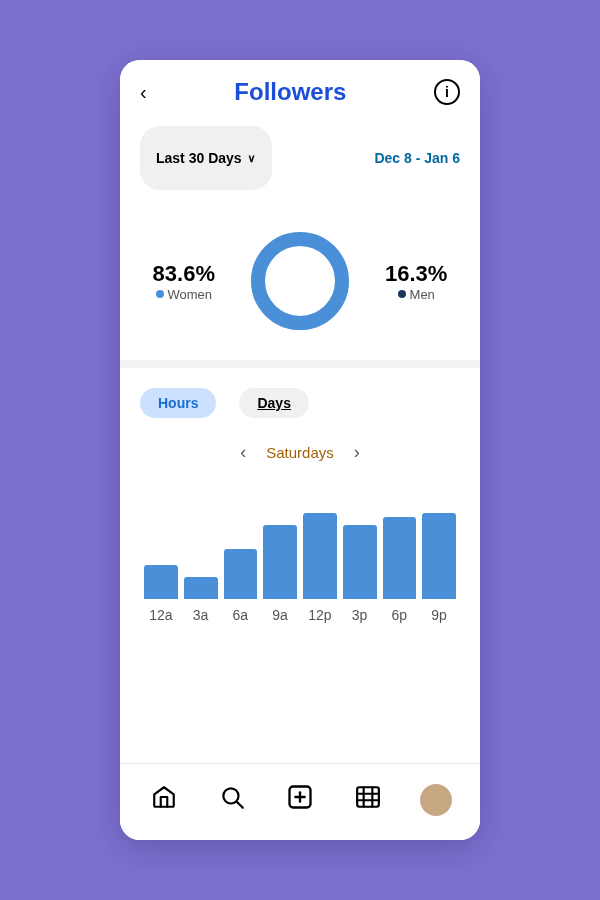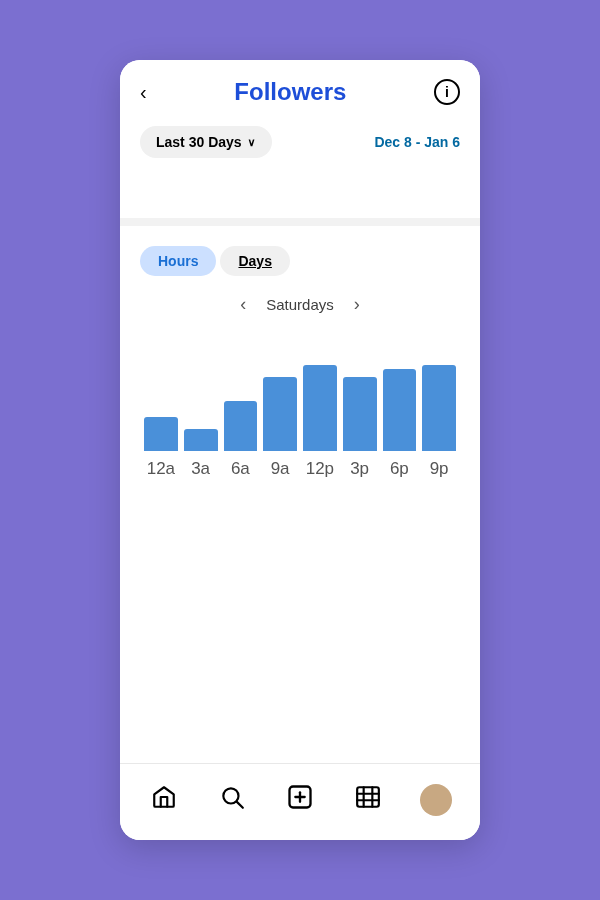--- a/index.html
+++ b/index.html
@@ -59,21 +59,21 @@
     .filter-row {
       display: flex;
       align-items: center;
       justify-content: space-between;
       padding: 8px 20px 16px;
       background: #fff;
     }
     .filter-dropdown {
       background: #f0f0f0;
       border-radius: 20px;
-      padding: 8px 16px;
+      padding: 24px 16px;
       font-size: 14px;
       font-weight: 600;
       color: #000;
       display: flex;
       align-items: center;
       gap: 6px;
       cursor: pointer;
     }
     .filter-dropdown .chevron {
       font-size: 11px;
@@ -140,22 +140,22 @@
 
     
     .divider {
       height: 8px;
       background: #f2f2f2;
     }
 
     
     .tabs-row {
       display: flex;
-      gap: 4px;
-      margin-bottom: 18px;
+      gap: 23px;
+      margin-bottom: 24px;
     }
     .tab-btn {
       padding: 7px 18px;
       border-radius: 20px;
       font-size: 14px;
       font-weight: 600;
       cursor: pointer;
       border: none;
     }
     .tab-btn.active {
@@ -176,21 +176,21 @@
       gap: 20px;
       margin-bottom: 16px;
     }
     .day-nav .chevron-nav {
       font-size: 18px;
       color: #555;
       cursor: pointer;
     }
     .day-nav .day-label {
       font-size: 15px;
-      color: #404040;
+      color: #a16207;
       font-weight: 400;
     }
 
     
     .bar-chart {
       display: flex;
       flex-direction: column;
       gap: 0;
       padding: 0 4px;
     }
@@ -214,21 +214,21 @@
       border-radius: 3px 3px 0 0;
     }
     .bar-labels {
       display: flex;
       gap: 6px;
       margin-top: 8px;
     }
     .bar-label {
       flex: 1;
       text-align: center;
-      font-size: 17px;
+      font-size: 14px;
       color: #555;
     }
 
     
     .bottom-nav {
       margin-top: auto;
       display: flex;
       align-items: center;
       justify-content: space-around;
       padding: 14px 10px 18px;
@@ -267,20 +267,49 @@
 
   <div class="filter-row">
     <div class="filter-dropdown">
       <span>Last 30 Days</span>
       <span class="chevron">∨</span>
     </div>
     <span class="date-range">Dec 8 - Jan 6</span>
   </div>
 
   <div class="section">
+    <div class="gender-content">
+
+      <div class="gender-stat">
+        <div class="percent">83.6%</div>
+        <div class="label">
+          <span class="dot dot-women"></span>
+          <span>Women</span>
+        </div>
+      </div>
+
+      <div class="donut-wrapper">
+        <svg width="110" height="110" viewBox="0 0 110 110">
+
+          <circle cx="55" cy="55" r="42" fill="none" stroke="#e8e8e8" stroke-width="14"></circle>
+
+          <circle cx="55" cy="55" r="42" fill="none" stroke="#4a90d9" stroke-width="14" stroke-dasharray="263.9 314.2" stroke-dashoffset="0"></circle>
+
+          <circle cx="55" cy="55" r="42" fill="none" stroke="#1a3a5c" stroke-width="14" stroke-dasharray="51.6 314.2" stroke-dashoffset="-263.9"></circle>
+        </svg>
+      </div>
+
+      <div class="gender-stat">
+        <div class="percent">16.3%</div>
+        <div class="label">
+          <span class="dot dot-men"></span>
+          <span>Men</span>
+        </div>
+      </div>
+    </div>
   </div>
 
   <div class="divider"></div>
 
   <div class="section">
 
     <div class="tabs-row">
       <button class="tab-btn active">Hours</button>
       <button class="tab-btn inactive">Days</button>
     </div>

